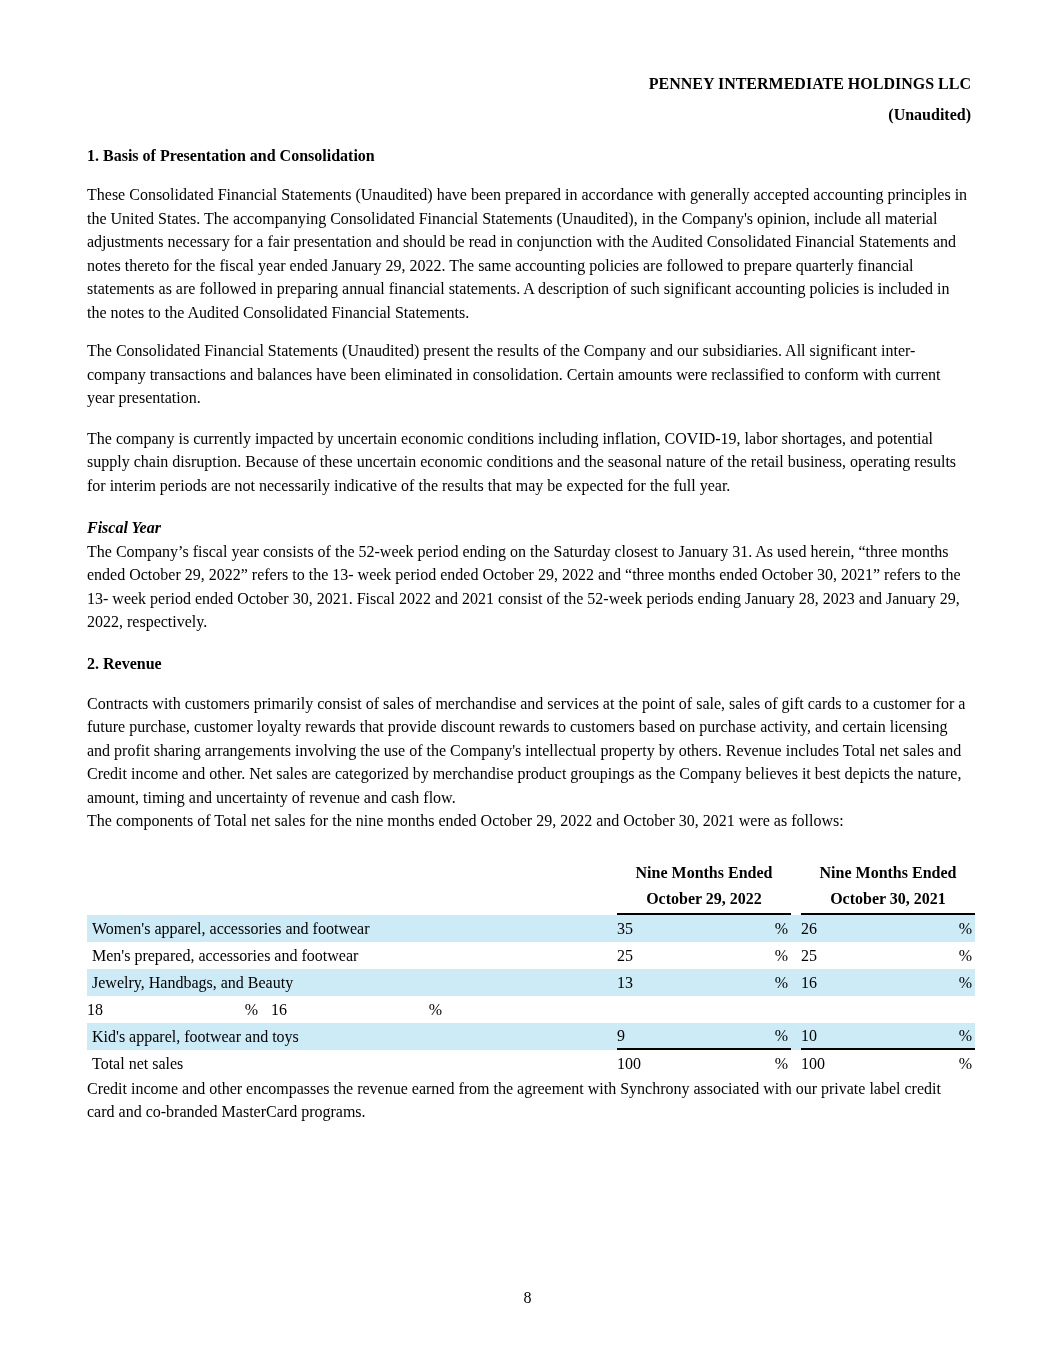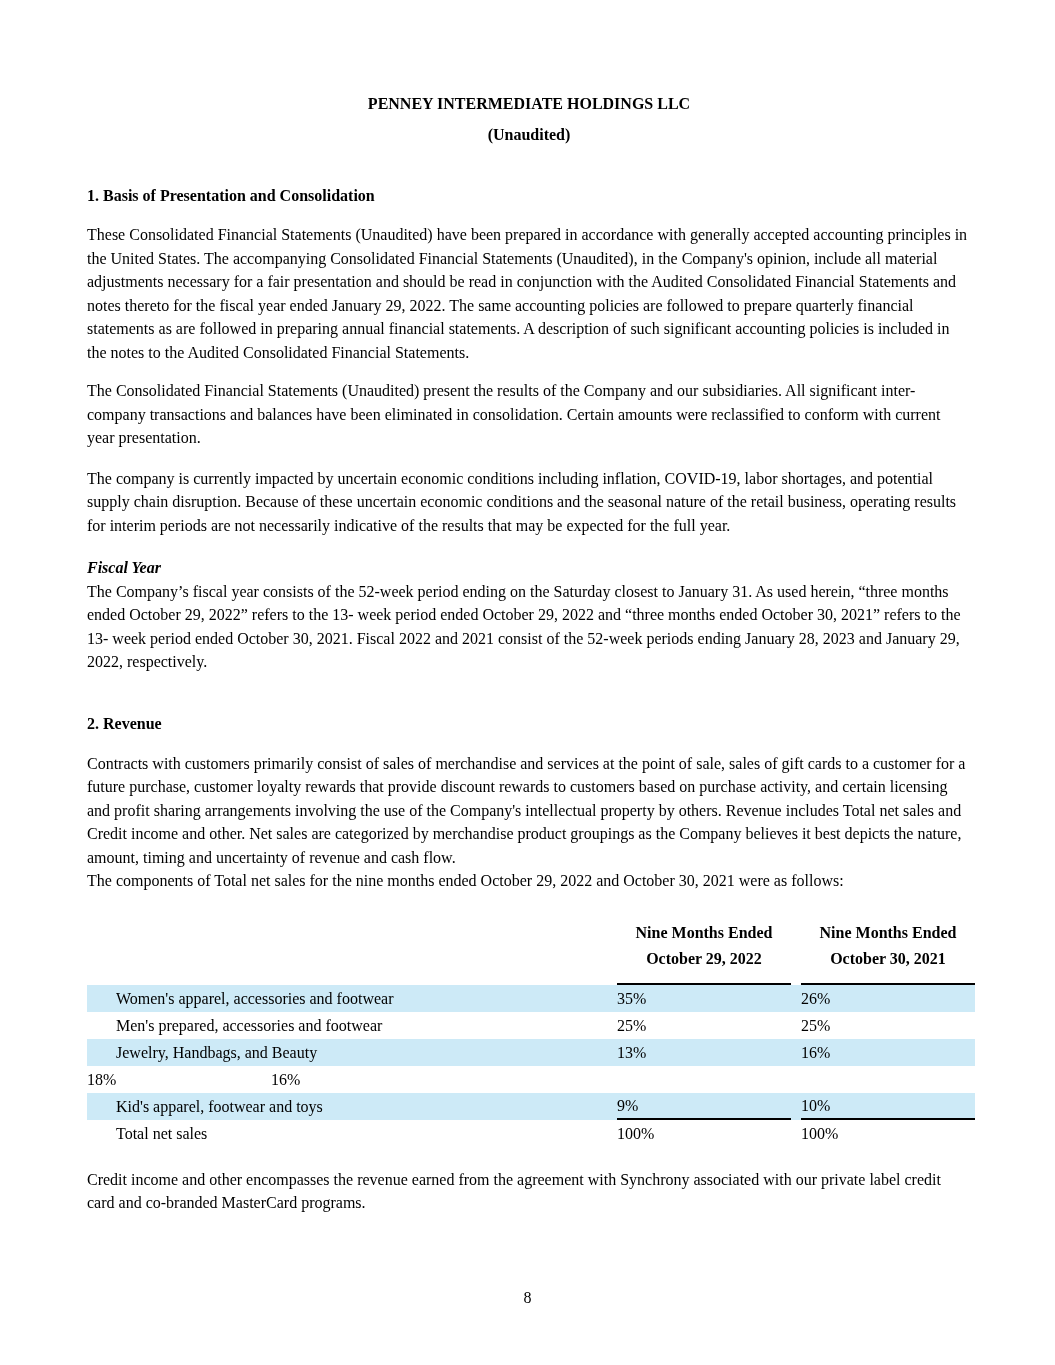--- a/index.html
+++ b/index.html
@@ -11,66 +11,66 @@
     height: 1365px;
     margin: 0 auto;
     background: #fff;
     overflow: hidden;
   }
   .content {
     padding: 72px 84px 0 87px;
     font-size: 16px;
     line-height: 23.5px;
   }
-  .doc-header { text-align: center; font-weight: bold; margin-top: 20px; }
+  .doc-header { text-align: right; font-weight: bold; }
   .doc-header .line { line-height: 23px; }
   .doc-header .unaudited { margin-top: 8px; }
 
   h2.section-heading {
     font-size: 16px;
     font-weight: bold;
-    margin-top: 38px;
+    margin-top: 18px;
     line-height: 23px;
   }
   h2.section-heading.revenue { }
 
   p.body-para { margin-top: 16px; text-align: left; }
   p.body-para.p2 { margin-top: 15px; }
   p.body-para.p3 { margin-top: 17px; }
   h3.fiscal-heading {
     font-size: 16px;
     font-weight: bold;
     font-style: italic;
     margin-top: 19px;
     line-height: 23.5px;
   }
   p.fiscal-para { margin-top: 0; }
   p.rev-para { margin-top: 17px; }
   p.table-intro { margin-top: 0; }
-  p.credit-note { margin-top: 21px; }
+  p.credit-note { }
 
   
   .net-sales-table { margin-top: 27px; width: 888px; }
   .t-row { display: flex; align-items: stretch; }
-  .t-label { flex: 1 1 auto; padding-left: 5px; line-height: 27px; margin-left: 24px; }
+  .t-label { flex: 1 1 auto; padding-left: 5px; line-height: 27px; }
   .t-col { width: 174px; flex: 0 0 auto; line-height: 27px; }
   .t-gap { width: 10px; flex: 0 0 auto; }
   .t-head .t-col {
     font-weight: bold;
     text-align: center;
     line-height: 26px;
     border-bottom: 2px solid #000;
-    padding-bottom: 11px;
+    padding-bottom: 1px;
   }
   .t-head .t-label, .t-head .t-gap { border-bottom: none; }
   .data-row { height: 27px; }
   .data-row.alt { background: var(--highlight, #cdeaf7); }
   .t-val {
     display: flex;
-    justify-content: flex-start;
+    justify-content: space-between;
     align-items: center;
     padding-right: 3px;
   }
   .data-row.rule-below .t-val { border-bottom: 2px solid #000; }
   .page-num {
     position: absolute;
     bottom: 58px;
     left: 0;
     width: 100%;
     text-align: center;

